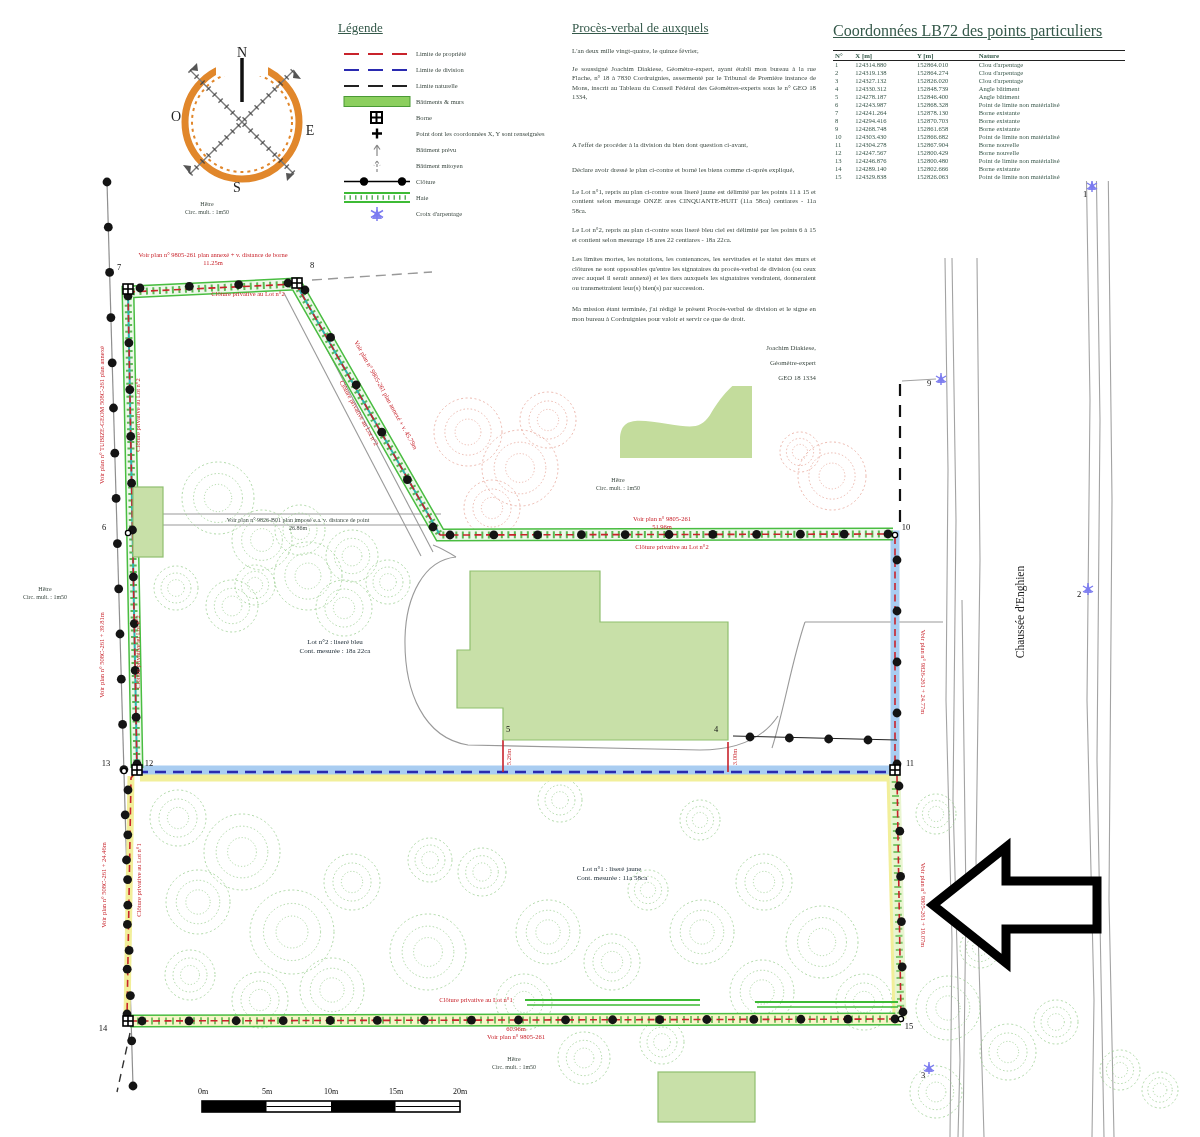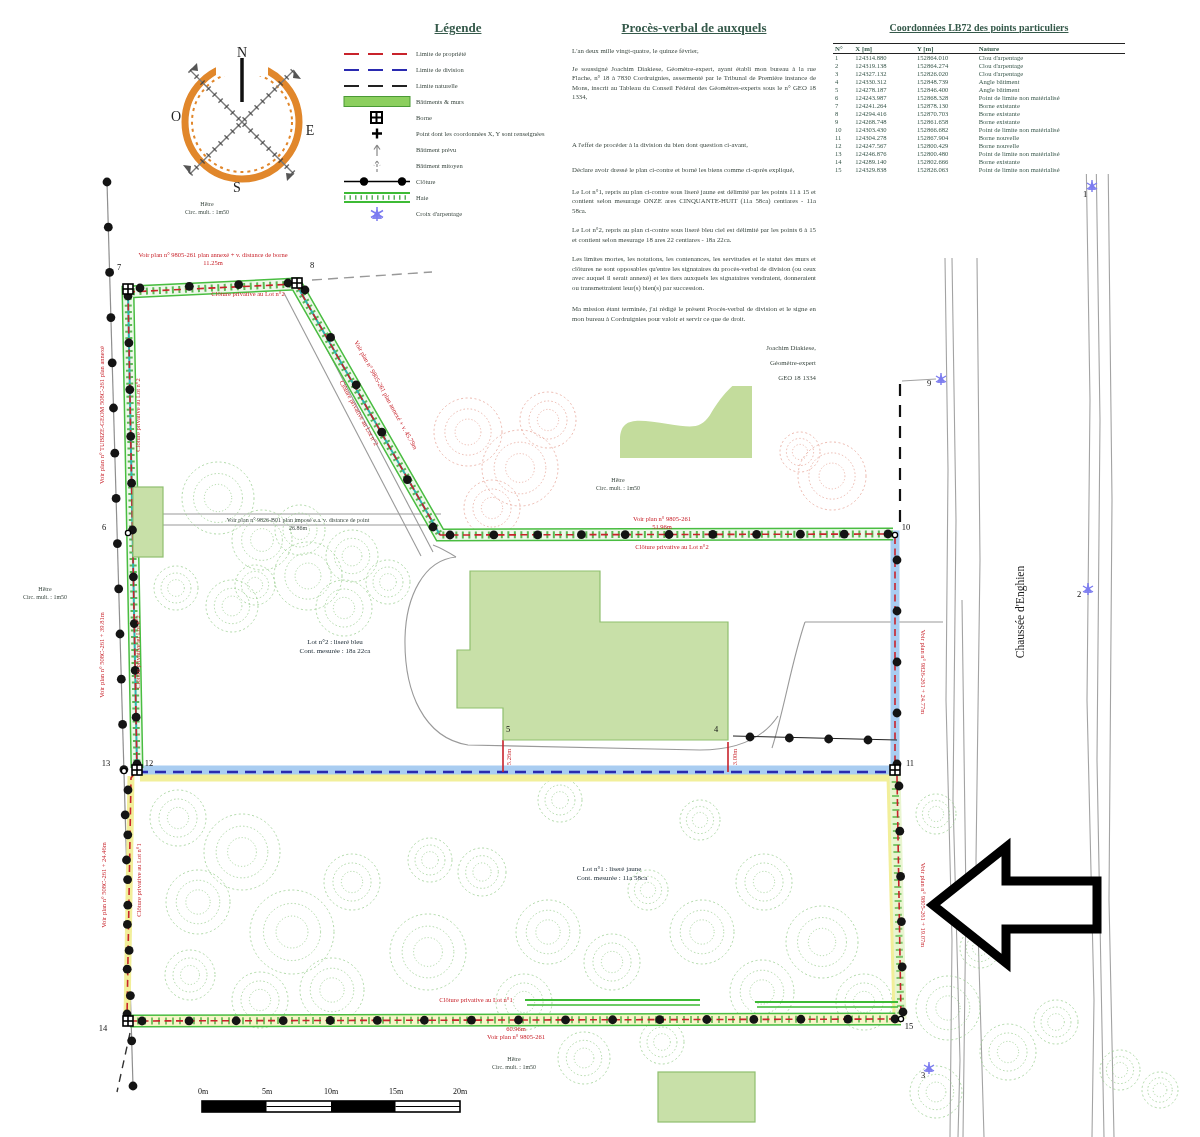--- a/index.html
+++ b/index.html
@@ -1,33 +1,33 @@
 <!DOCTYPE html>
 <html><head>
 <meta charset="utf-8">
 <style>
   html,body{margin:0;padding:0;background:#fff;}
   #page{position:relative;width:1200px;height:1137px;background:#fff;overflow:hidden;
         font-family:"Liberation Serif",serif;color:#3e4b44;}
   #plan-svg{position:absolute;left:0;top:0;z-index:1;}
   .panel{position:absolute;z-index:2;background:#fff;}
-  .panel-title{font-size:13px;font-weight:bold;text-align:center;text-decoration:underline;
+  .panel-title{font-size:13px;font-weight:normal;text-decoration:underline;
                color:#35594a;margin:0 0 10px 0;}
   
   #legend{left:338px;top:20px;width:240px;}
   .lg-row{display:flex;align-items:center;height:15px;margin-bottom:1px;}
   .lg-sym{width:78px;flex:0 0 78px;display:flex;justify-content:center;align-items:center;}
   .lg-label{font-size:6.5px;color:#3e4b44;}
   
   #pv{left:572px;top:20px;width:244px;}
   #pv p{font-size:6.8px;line-height:1.4;text-align:justify;margin:0 0 9px 0;}
   #pv .sig{font-size:6.8px;text-align:right;margin-top:18px;line-height:2.2;}
   
   #coords{left:833px;top:22px;width:292px;}
-  #coords .panel-title{font-size:10px;}
+  #coords .panel-title{font-size:16px;}
   #coords table{border-collapse:collapse;width:100%;}
   #coords th{font-size:6.8px;text-align:left;border-top:1.4px solid #222;border-bottom:1.4px solid #222;
              padding:1px 2px;color:#35594a;}
   #coords td{font-size:6.6px;padding:0 2px;color:#3c5a4e;line-height:1.22;}
   
   text{font-family:"Liberation Serif",serif;}
   .t-red{font-size:6.5px;fill:#c8232b;}
   .t-tiny{font-size:6px;fill:#3e4b44;}
   .t-lot{font-size:7px;fill:#22303a;}
   .t-pt{font-size:8.5px;fill:#111;}

